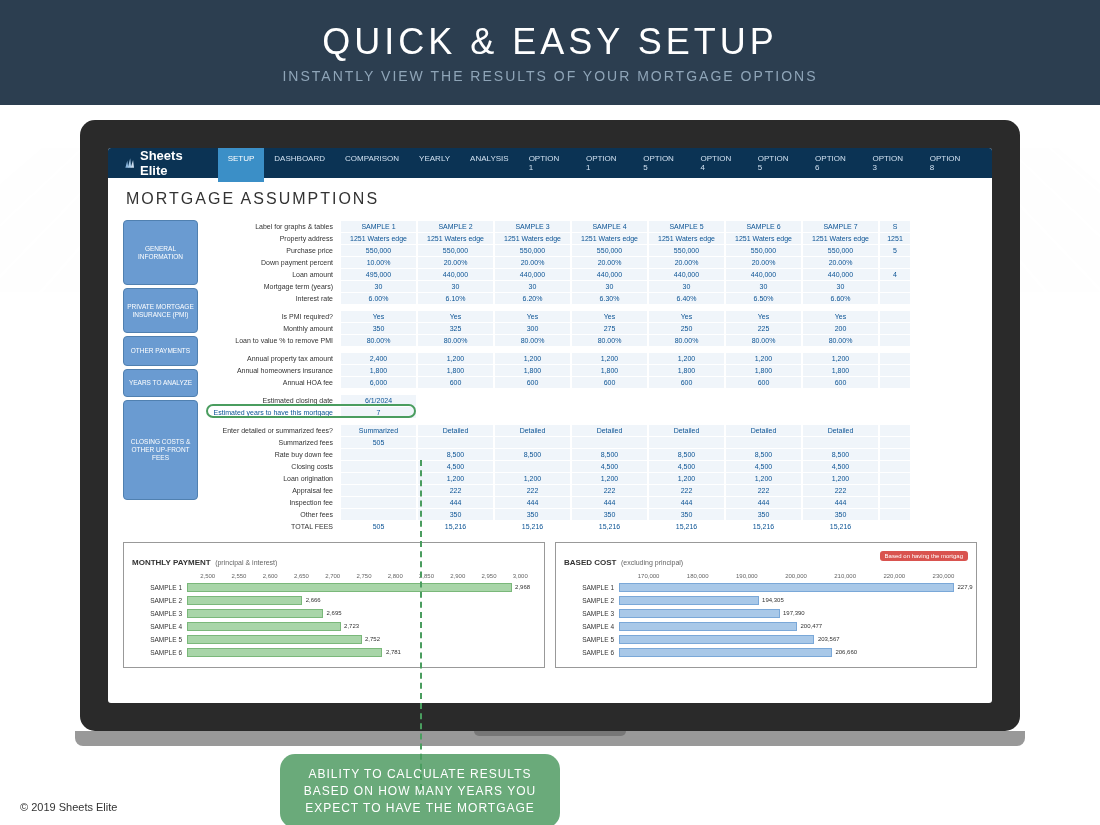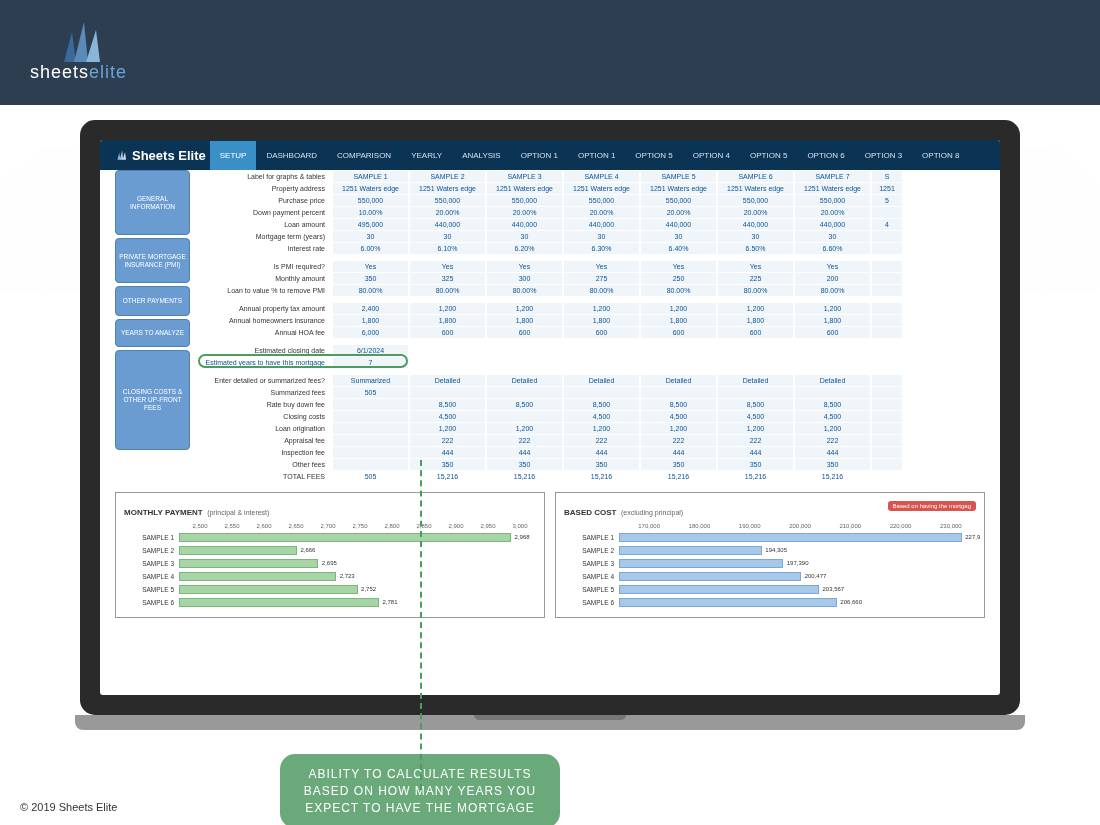--- a/index.html
+++ b/index.html
@@ -6,21 +6,21 @@
 body{width:1100px;height:825px;background:#fff;position:relative;overflow:hidden}
 .header{background:#2c3e50;height:105px;display:flex;align-items:center;padding:0 30px}
 .logo{display:flex;flex-direction:column;align-items:center;color:#fff}
 .logo-icon{width:50px;height:40px}
 .logo-text{font-size:18px;letter-spacing:1px}
 .logo-text .light{color:#6ba3d6}
 .header-title{flex:1;text-align:center}
 .header-title h1{color:#fff;font-size:36px;font-weight:300;letter-spacing:4px}
 .header-title p{color:#8fa5b8;font-size:14px;letter-spacing:2px;margin-top:5px}
 .laptop-area{position:relative;padding:15px 80px 0}
-.laptop-frame{background:#2a2a2a;border-radius:15px;padding:20px;position:relative}
+.laptop-frame{background:#2a2a2a;border-radius:15px;padding:28px;position:relative}
 .laptop-base{position:absolute;bottom:-15px;left:-5px;right:-5px;height:15px;background:#999;border-radius:0 0 8px 8px}
 .laptop-base::after{content:'';position:absolute;left:42%;right:42%;top:0;height:5px;background:#777;border-radius:0 0 5px 5px}
 .screen{background:#fff;border-radius:3px;height:555px;overflow:hidden;position:relative}
 .app-header{background:#0b3354;height:30px;display:flex;align-items:center;padding:0 15px}
 .app-logo{color:#fff;font-size:13px;font-weight:bold;display:flex;align-items:center;gap:5px}
 .tabs{display:flex;margin-left:4px}
 .tab{color:#d0e0f0;font-size:8px;padding:10px 10px;cursor:pointer}
 .tab.active{background:#3b8fc7;color:#fff}
 .page-title{font-size:16px;letter-spacing:2px;color:#333;padding:12px 18px;font-weight:400}
 .content{display:flex;padding:0 15px;gap:8px}
@@ -57,27 +57,23 @@
 .callout{position:absolute;left:280px;top:754px;width:280px;background:#6aaa7a;border-radius:15px;padding:12px 20px;text-align:center;color:#fff;font-size:12px;letter-spacing:1px;line-height:1.4}
 .footer{position:absolute;bottom:12px;left:20px;font-size:11px;color:#333}
 .kbd-bg{position:absolute;top:110px;left:-30px;width:1160px;height:200px;background:repeating-linear-gradient(90deg,#f5f5f5 0,#f5f5f5 45px,#fff 45px,#fff 48px);opacity:.15;transform:perspective(500px) rotateX(45deg);z-index:-1}
 </style>
 </head>
 <body>
 
 <div class="kbd-bg"></div>
 
 <div class="header">
-  <div class="logo">
-    <svg class="logo-icon" viewBox="0 0 50 40">
-        <path d="M10 40 L18 10 L22 40 Z" fill="#3a6a9a"></path>
-        <path d="M20 40 L30 0 L34 40 Z" fill="#5a8aba"></path>
-        <path d="M32 40 L42 8 L46 40 Z" fill="#8ab5db"></path>
-      </svg>
-    <div class="logo-text"><span>sheets</span><span class="light">elite</span></div>
+  <div class="header-title">
+    <h1>QUICK &amp; EASY SETUP</h1>
+    <p>INSTANTLY VIEW THE RESULTS OF YOUR MORTGAGE OPTIONS</p>
   </div>
 </div>
 
 <div class="laptop-area">
   <div class="laptop-frame">
     <div class="screen">
 
       <div class="app-header">
         <div class="app-logo">
           <svg width="12" height="12" viewBox="0 0 50 40">
@@ -97,20 +93,21 @@
           <div class="tab">OPTION 1</div>
           <div class="tab">OPTION 5</div>
           <div class="tab">OPTION 4</div>
           <div class="tab">OPTION 5</div>
           <div class="tab">OPTION 6</div>
           <div class="tab">OPTION 3</div>
           <div class="tab">OPTION 8</div>
         </div>
       </div>
 
+      <div class="page-title">MORTGAGE ASSUMPTIONS</div>
 
       <div class="content">
         <div class="sidebar">
           <div class="sidebar-btn h1">GENERAL INFORMATION</div>
           <div class="sidebar-btn h2">PRIVATE MORTGAGE INSURANCE (PMI)</div>
           <div class="sidebar-btn h3">OTHER PAYMENTS</div>
           <div class="sidebar-btn h4">YEARS TO ANALYZE</div>
           <div class="sidebar-btn h5">CLOSING COSTS &amp; OTHER UP-FRONT FEES</div>
         </div>
 

